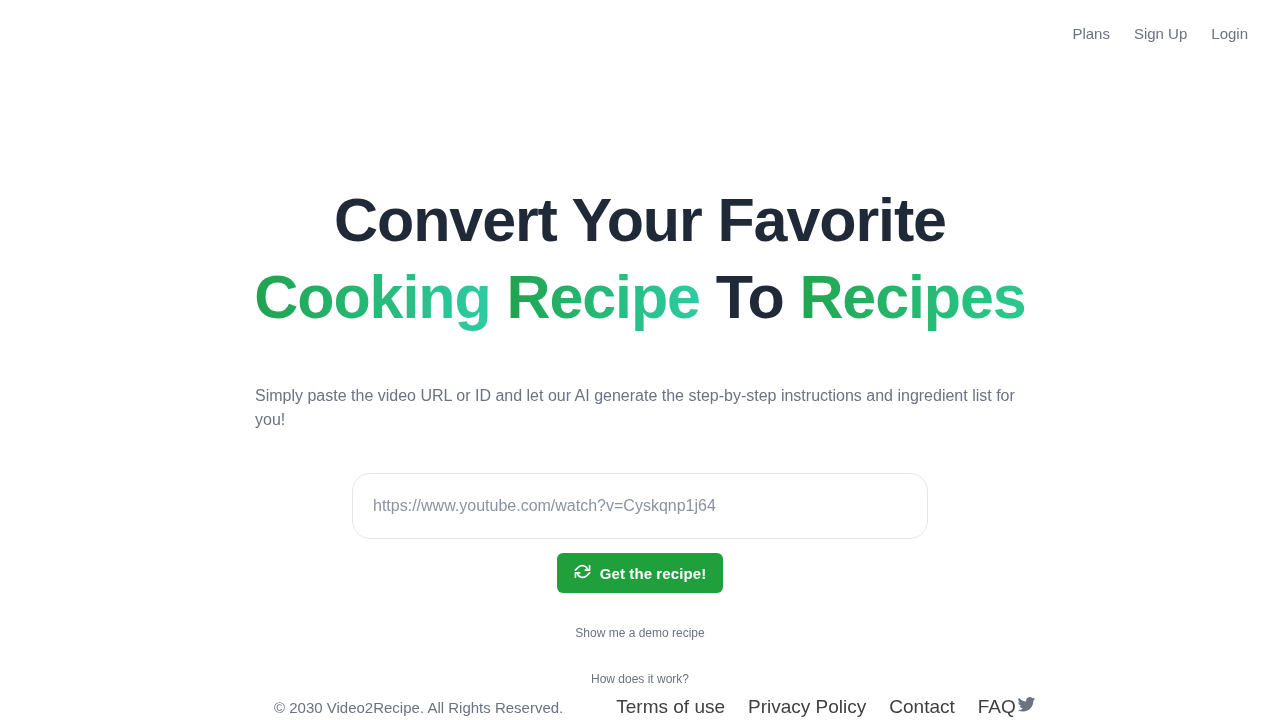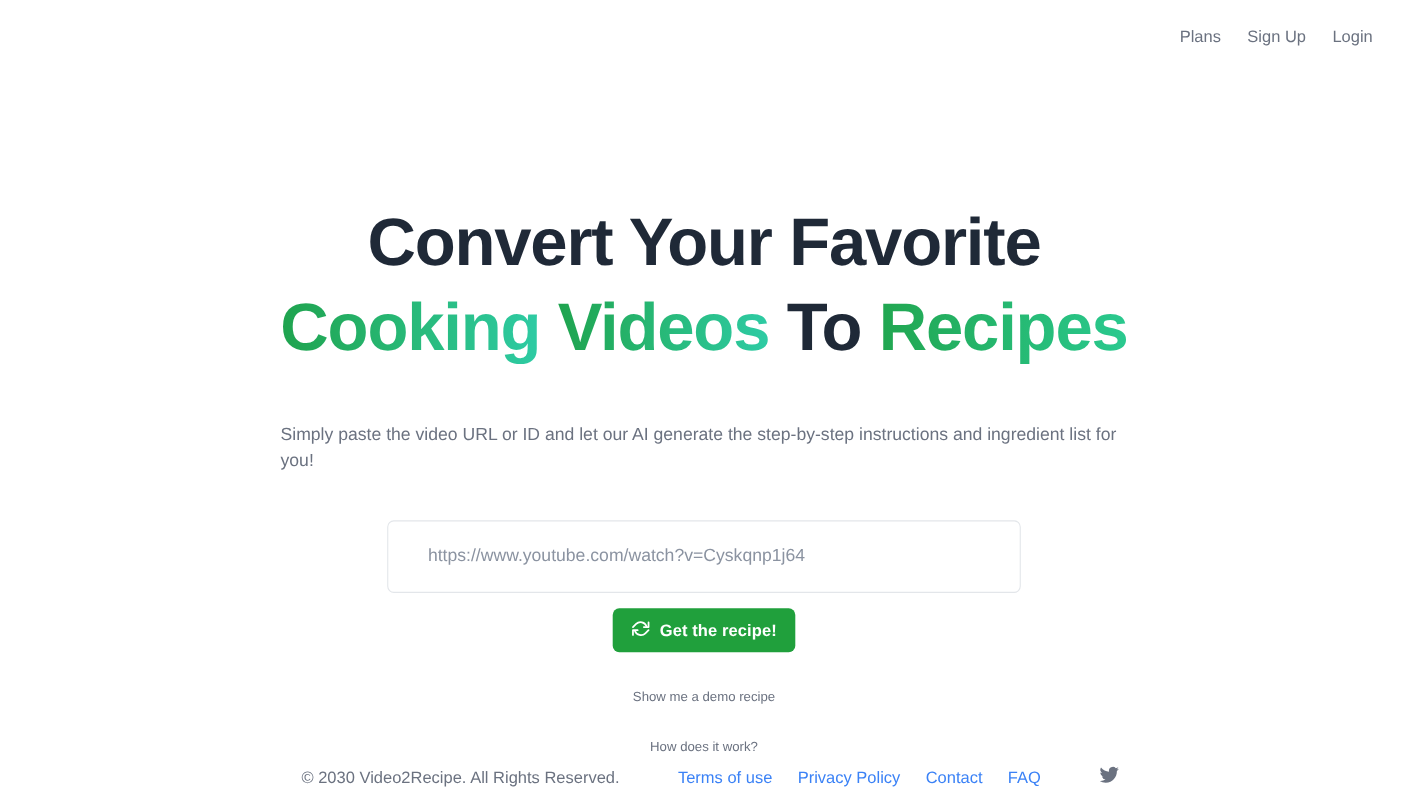--- a/index.html
+++ b/index.html
@@ -94,23 +94,23 @@
     margin-top: 41px;
     width: 576px;
     display: flex;
     flex-direction: column;
     align-items: center;
   }
   .url-input {
     width: 576px;
     height: 66px;
     border: 1px solid #e3e6ea;
-    border-radius: 6px;
+    border-radius: 18px;
     background: #ffffff;
-    padding: 0 36px;
+    padding: 0 20px;
     font-family: "Liberation Sans", sans-serif;
     font-size: 16px;
     color: #374151;
     outline: none;
   }
   .url-input::placeholder { color: #8b93a1; }
 
   .cta-button {
     margin-top: 14px;
     height: 40px;
@@ -160,22 +160,22 @@
     color: #6b7280;
     white-space: nowrap;
   }
   .footer-links {
     display: flex;
     align-items: center;
     gap: 23px;
     margin-left: 53px;
   }
   .footer-link {
-    font-size: 15px;
-    color: #3b82f6;
+    font-size: 19px;
+    color: #404040;
     text-decoration: none;
     cursor: pointer;
     white-space: nowrap;
   }
   .social {
     margin-left: auto;
     display: flex;
     align-items: center;
   }
   .twitter-icon { display: block; cursor: pointer; }
@@ -190,21 +190,21 @@
       <a class="nav-link">Plans</a>
       <a class="nav-link">Sign Up</a>
       <a class="nav-link">Login</a>
     </nav>
   </div>
 
   <div class="hero">
 
     <h1 class="headline">
       <span>Convert Your Favorite</span>
-      <span class="headline-line2"><span class="grad-a">Cooking</span>&nbsp;<span class="grad-a">Videos</span>&nbsp;<span class="dark-word">To</span>&nbsp;<span class="grad-b">Recipes</span></span>
+      <span class="headline-line2"><span class="grad-a">Cooking</span>&nbsp;<span class="grad-a">Recipe</span>&nbsp;<span class="dark-word">To</span>&nbsp;<span class="grad-b">Recipes</span></span>
     </h1>
 
     <p class="subtitle">Simply paste the video URL or ID and let our AI generate the step-by-step instructions and ingredient list for you!</p>
 
     <div class="form-area">
 
       <input class="url-input" type="text" placeholder="https://www.youtube.com/watch?v=Cyskqnp1j64" style="">
 
       <button class="cta-button">
         <span class="cta-icon">

